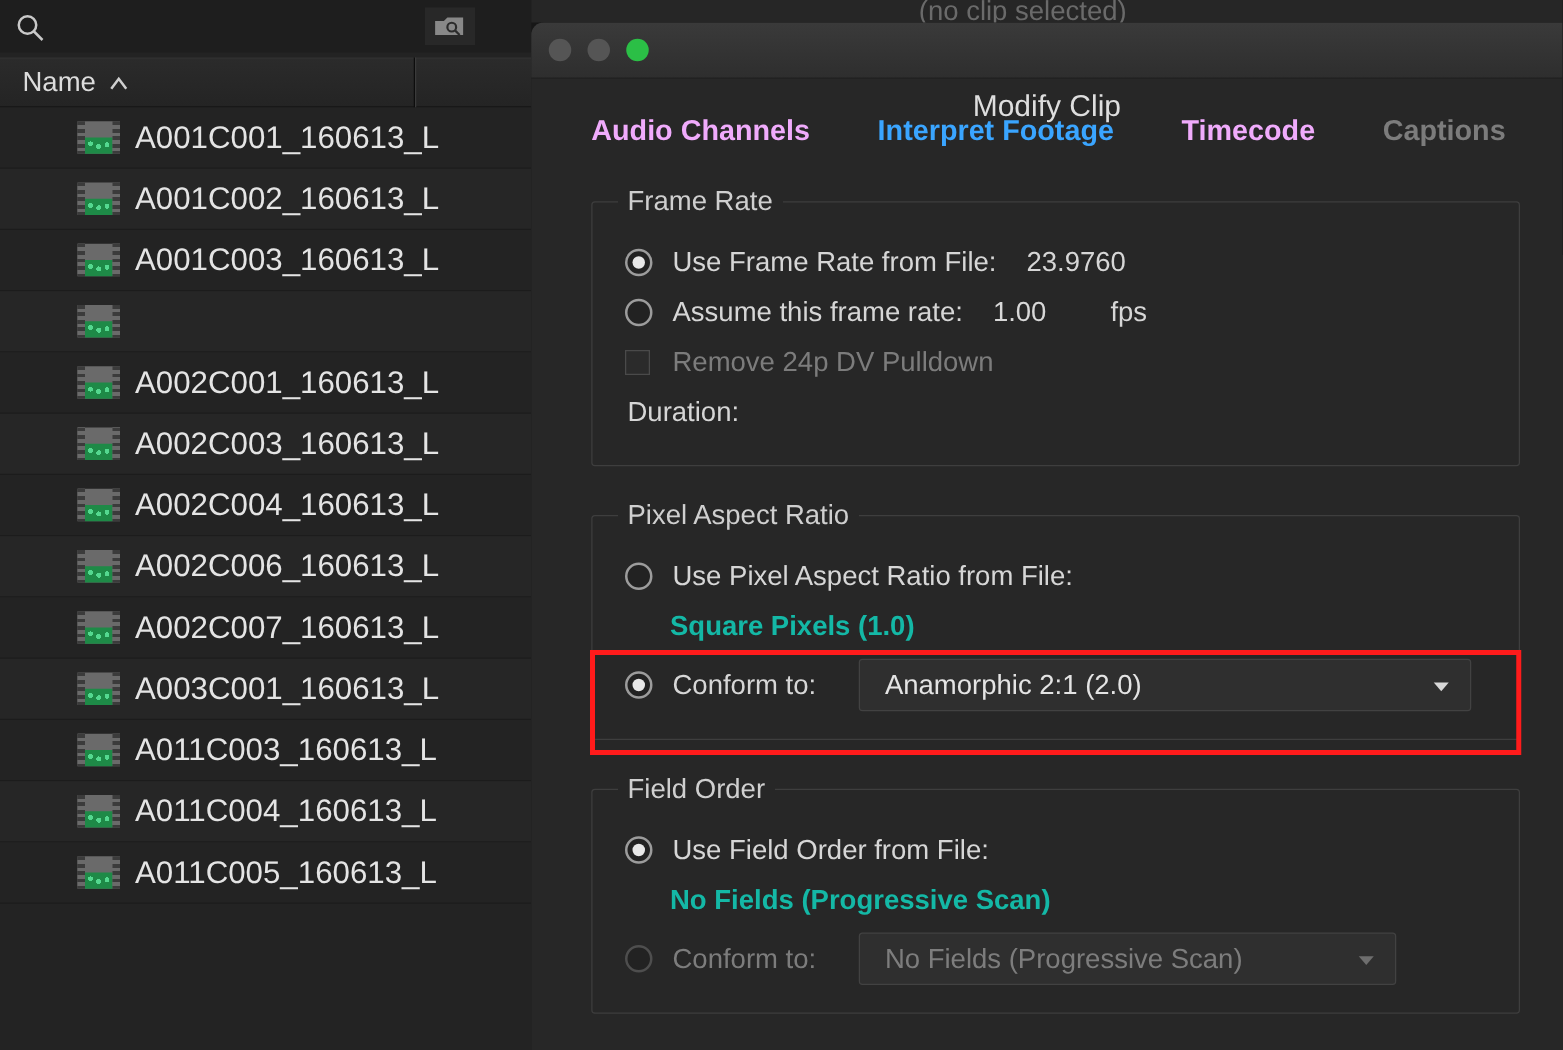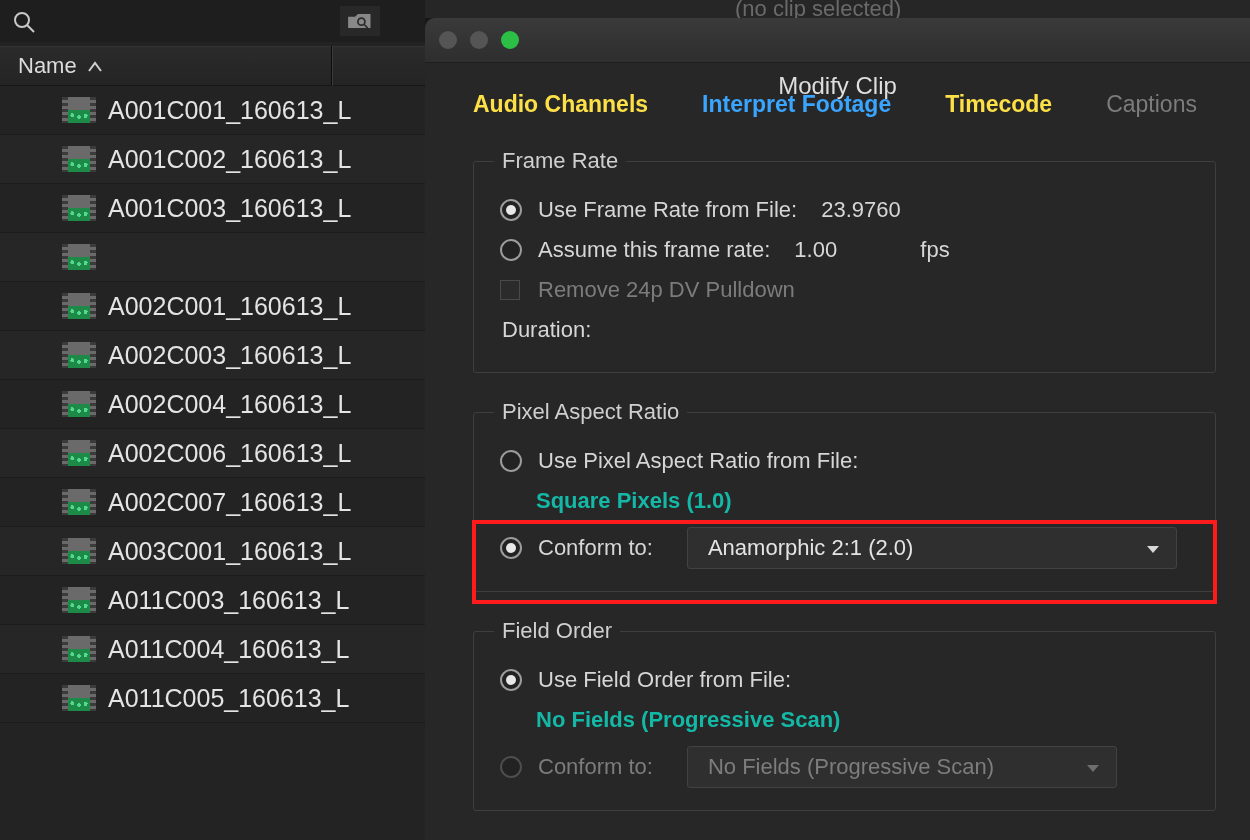--- a/index.html
+++ b/index.html
@@ -116,23 +116,23 @@
   .traffic .min   { background:#555; }
   .traffic .zoom  { background:#2bbf46; }
   .dlg-title {
     position:absolute; left:0; width:100%; text-align:center; top:8px;
     color:#dedede; font-size:24px; font-weight:400;margin-top:46px;
   }
 
   .dlg-body { position:absolute; left:0; top:45px; right:0; bottom:0; padding:28px 34px 0 48px; }
 
   .tabbar { display:flex; gap:54px; font-size:23px; margin-bottom:30px; }
-  .tabbar .tab { color:#fde047; cursor:pointer; font-weight:600; }
+  .tabbar .tab { color:#f0abfc; cursor:pointer; font-weight:600; }
   .tabbar .tab.active { color:#3aa5ff; }
-  .tabbar .tab.disabled { color:#7c7c7c; font-weight:400; }
+  .tabbar .tab.disabled { color:#7c7c7c; font-weight:700; }
 
   fieldset.group {
     border:1px solid #3e3e3e;
     border-radius:3px;
     margin-bottom:26px;
     padding:16px 18px 22px 26px;
     color:#d3d3d3;
   }
   fieldset.group legend {
     padding:0 8px; font-size:22px; color:#cfcfcf;
@@ -141,21 +141,21 @@
   .opt-row {
     display:flex; align-items:center; min-height:40px;
     font-size:22px;
     gap:10px;
     color:#d6d6d6;
   }
   .opt-row.sub { padding-left:36px; color:#14b8a6;font-weight:bold; }
   .opt-row.dim { color:#7c7c7c; }
   .opt-row .lbl { }
   .opt-row .val { margin-left:14px; }
-  .opt-row .unit { margin-left:34px; }
+  .opt-row .unit { margin-left:2px; }
 
   .radio {
     width:22px; height:22px; border-radius:50%;
     border:2px solid #9c9c9c; display:inline-flex;
     align-items:center; justify-content:center;
     flex:0 0 22px; margin-right:6px;
     background:#222;
   }
   .radio.checked::after {
     content:""; width:10px; height:10px; border-radius:50%; background:#e8e8e8;

